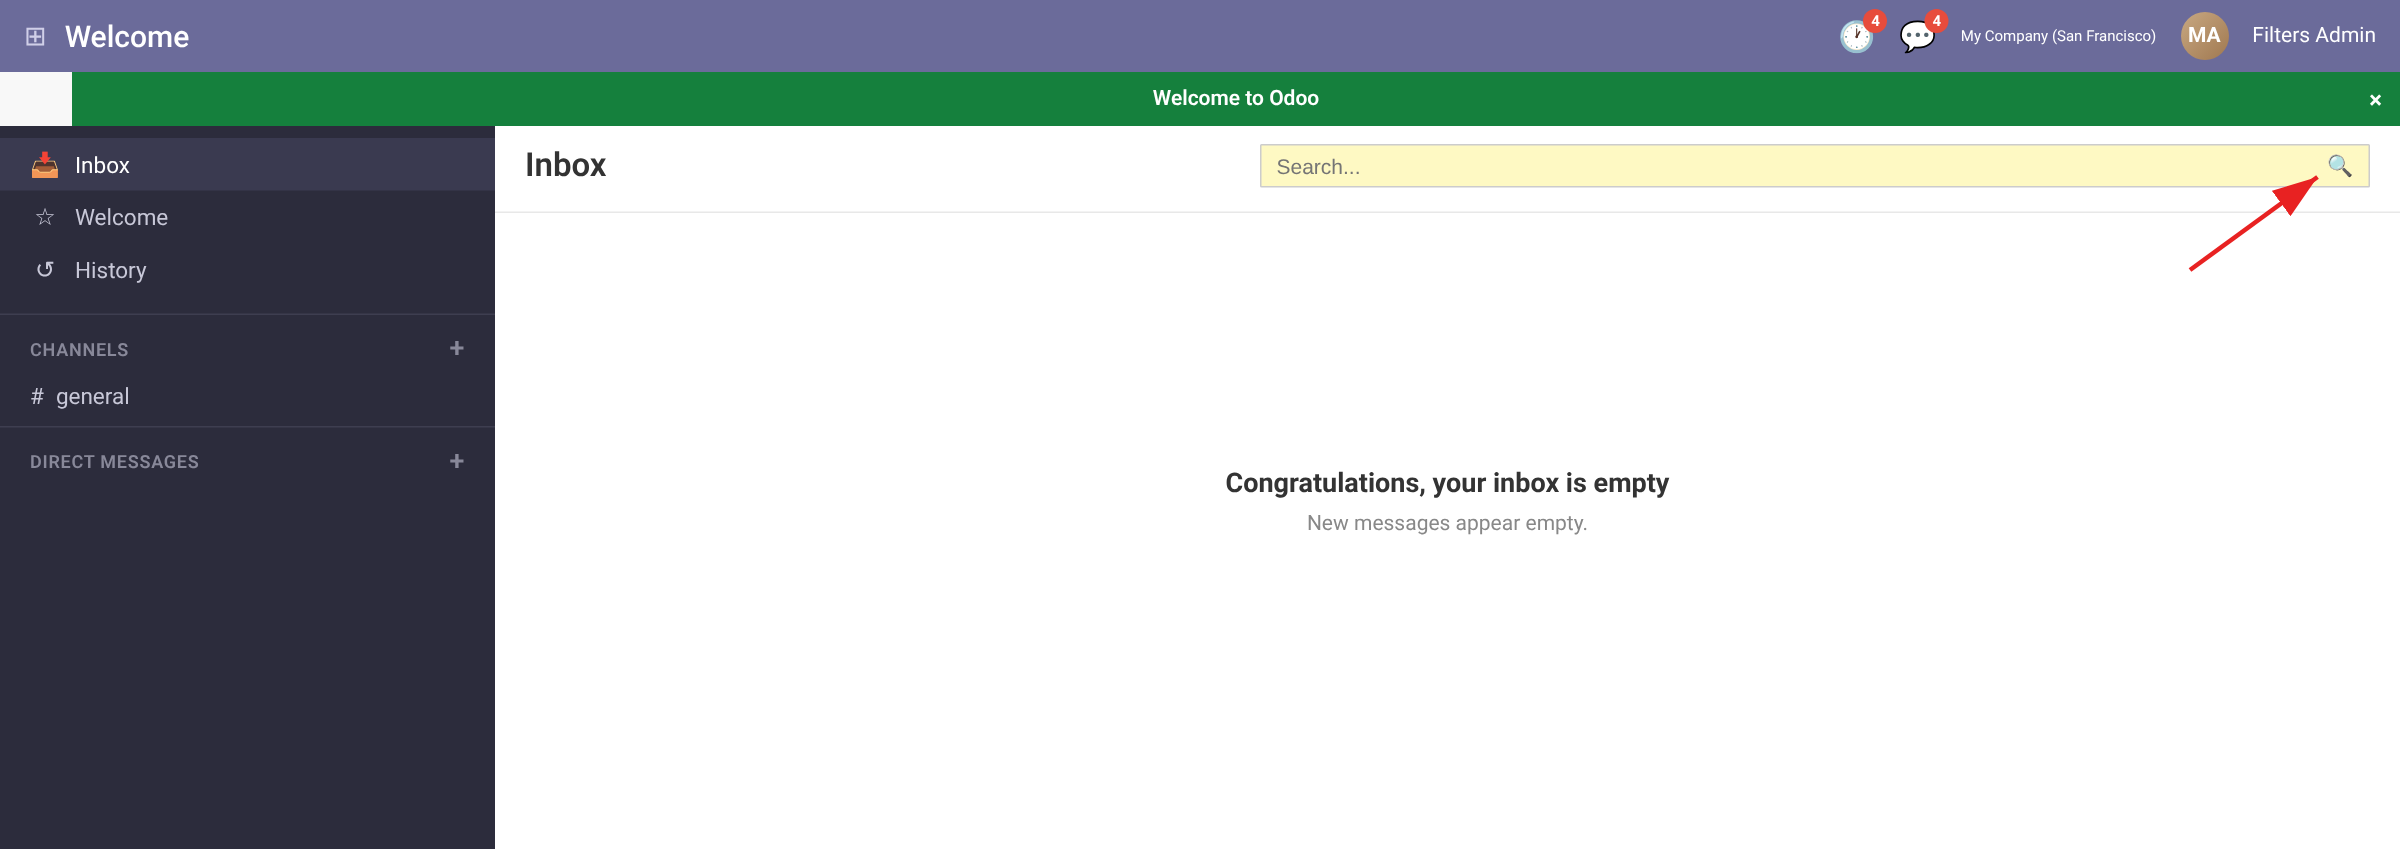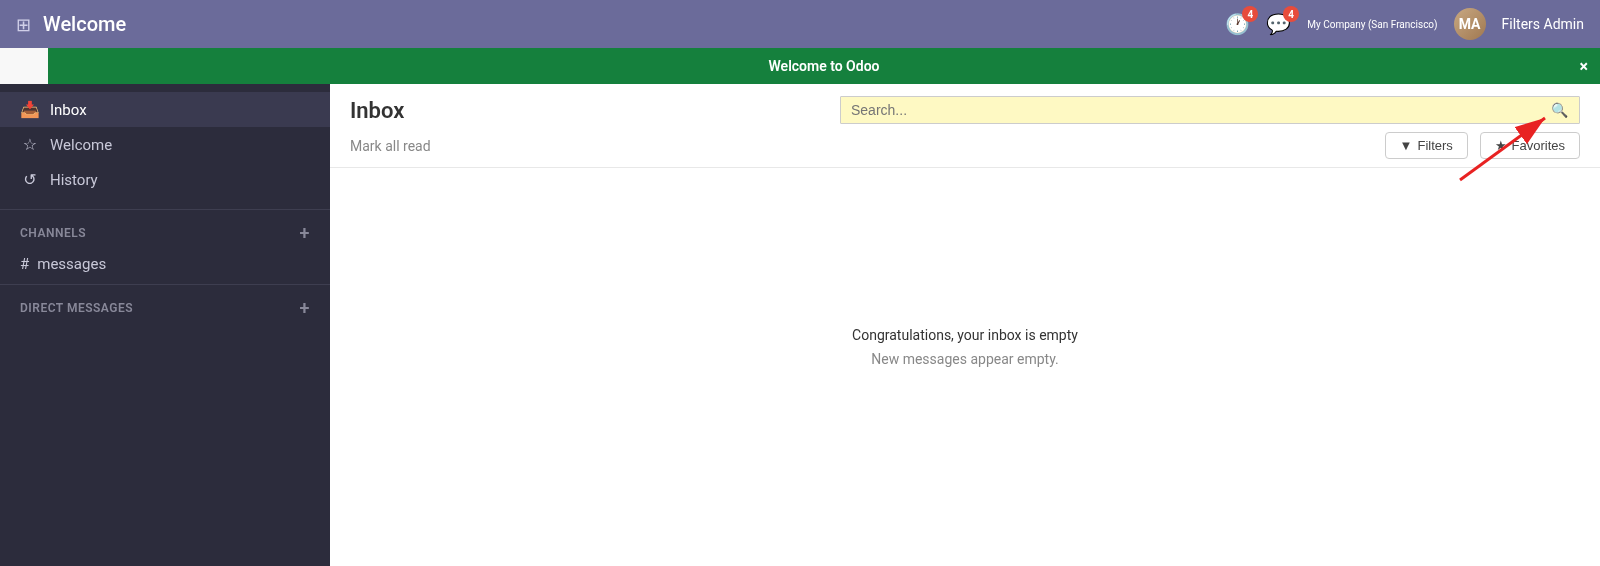--- a/index.html
+++ b/index.html
@@ -266,22 +266,22 @@
     
     .empty-state {
       flex: 1;
       display: flex;
       flex-direction: column;
       align-items: center;
       justify-content: center;
       padding-bottom: 40px;
     }
     .empty-state-title {
-      font-size: 14px;
-      font-weight: 400;
+      font-size: 18px;
+      font-weight: 700;
       color: #333;
       margin-bottom: 8px;
     }
     .empty-state-subtitle {
       font-size: 14px;
       color: #888;
     }
 
     
     .banner-wrapper {
@@ -350,52 +350,40 @@
     </div>
 
     <div class="sidebar-divider"></div>
 
     <div class="sidebar-section-header">
       <span>CHANNELS</span>
       <span class="sidebar-section-add">+</span>
     </div>
     <div class="channel-item">
       <span>#</span>
-      <span>messages</span>
+      <span>general</span>
     </div>
 
     <div class="sidebar-divider"></div>
 
     <div class="sidebar-section-header">
       <span>DIRECT MESSAGES</span>
       <span class="sidebar-section-add">+</span>
     </div>
   </div>
 
   <div class="content-area">
     <div class="content-header">
       <div class="content-header-top">
         <h1 class="page-title">Inbox</h1>
         <div class="search-bar">
           <input class="search-input" type="text" placeholder="Search..." style="">
           <span class="search-icon-btn">🔍</span>
         </div>
       </div>
-      <div class="content-header-bottom">
-        <span class="mark-all-read">Mark all read</span>
-        <div class="spacer"></div>
-        <button class="filter-btn">
-          <span>▼</span>
-          <span>Filters</span>
-        </button>
-        <button class="filter-btn">
-          <span>★</span>
-          <span>Favorites</span>
-        </button>
-      </div>
     </div>
 
     <div class="empty-state">
       <p class="empty-state-title">Congratulations, your inbox is empty</p>
       <p class="empty-state-subtitle">New messages appear empty.</p>
     </div>
   </div>
 
 </div>
 

